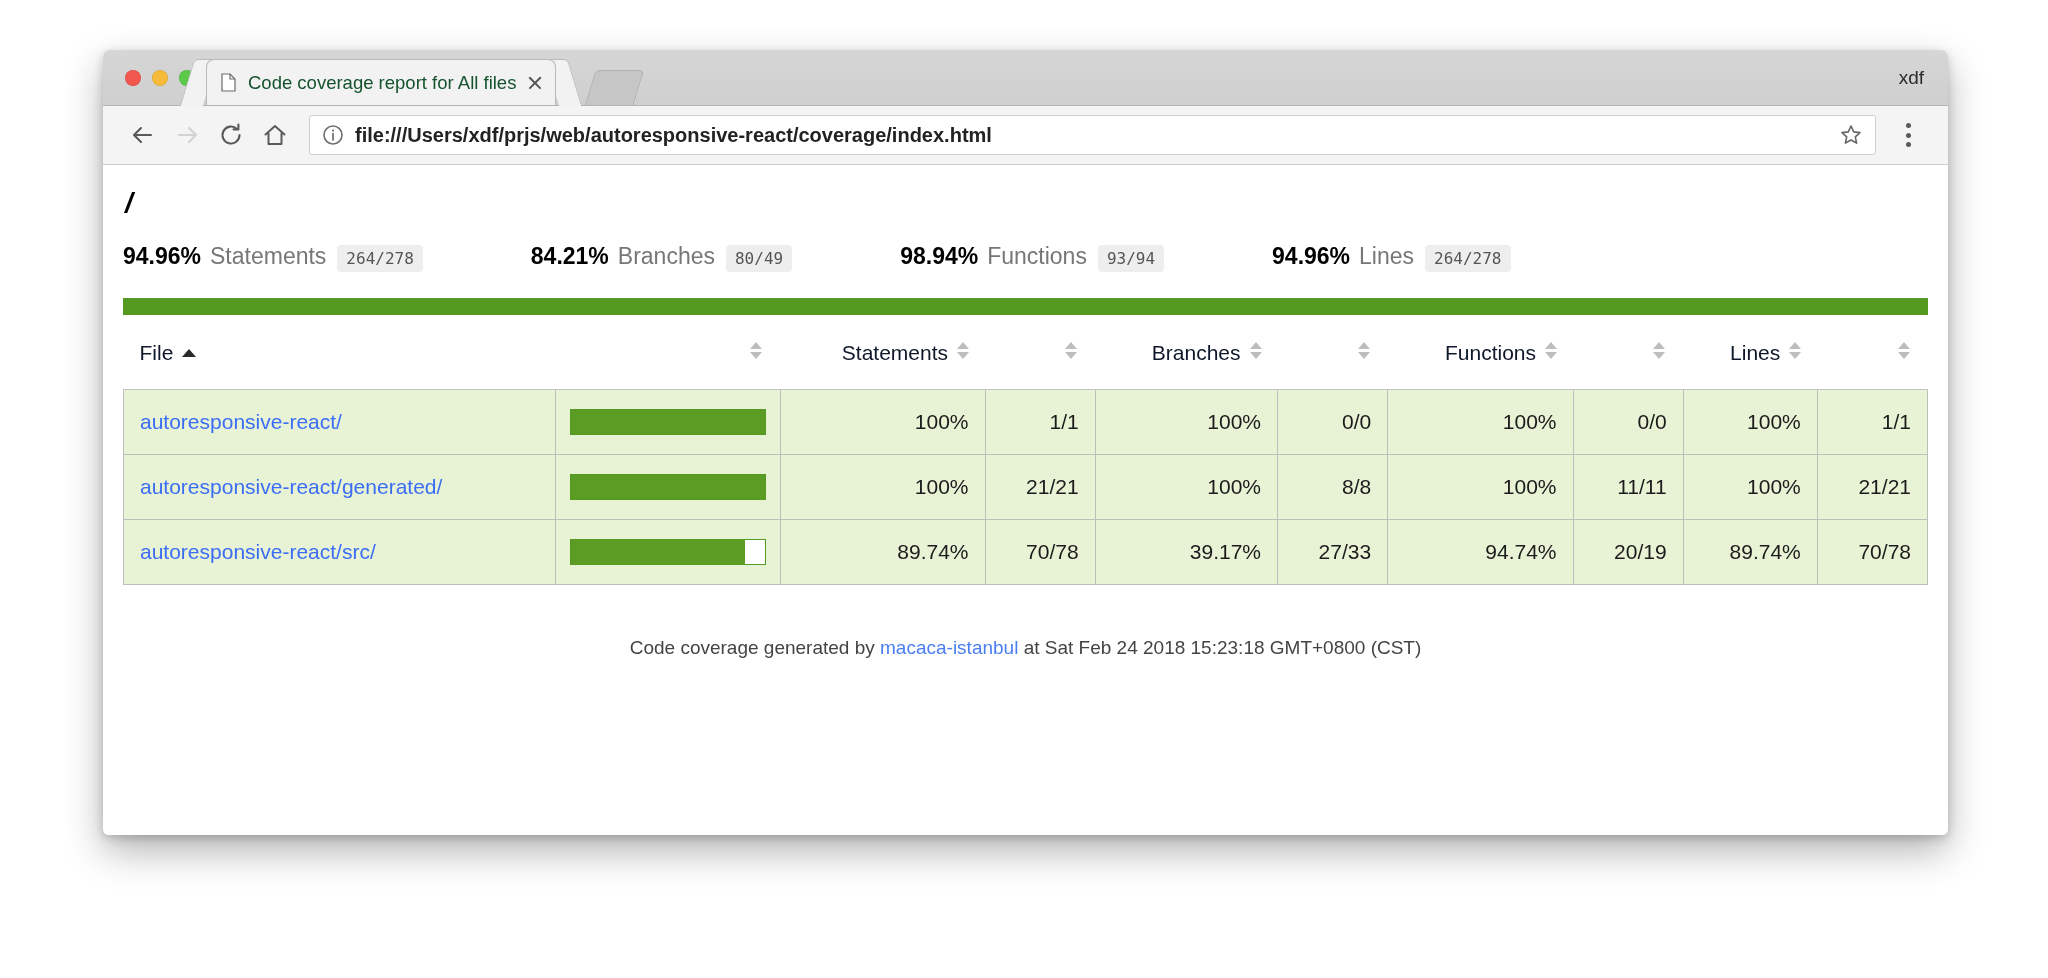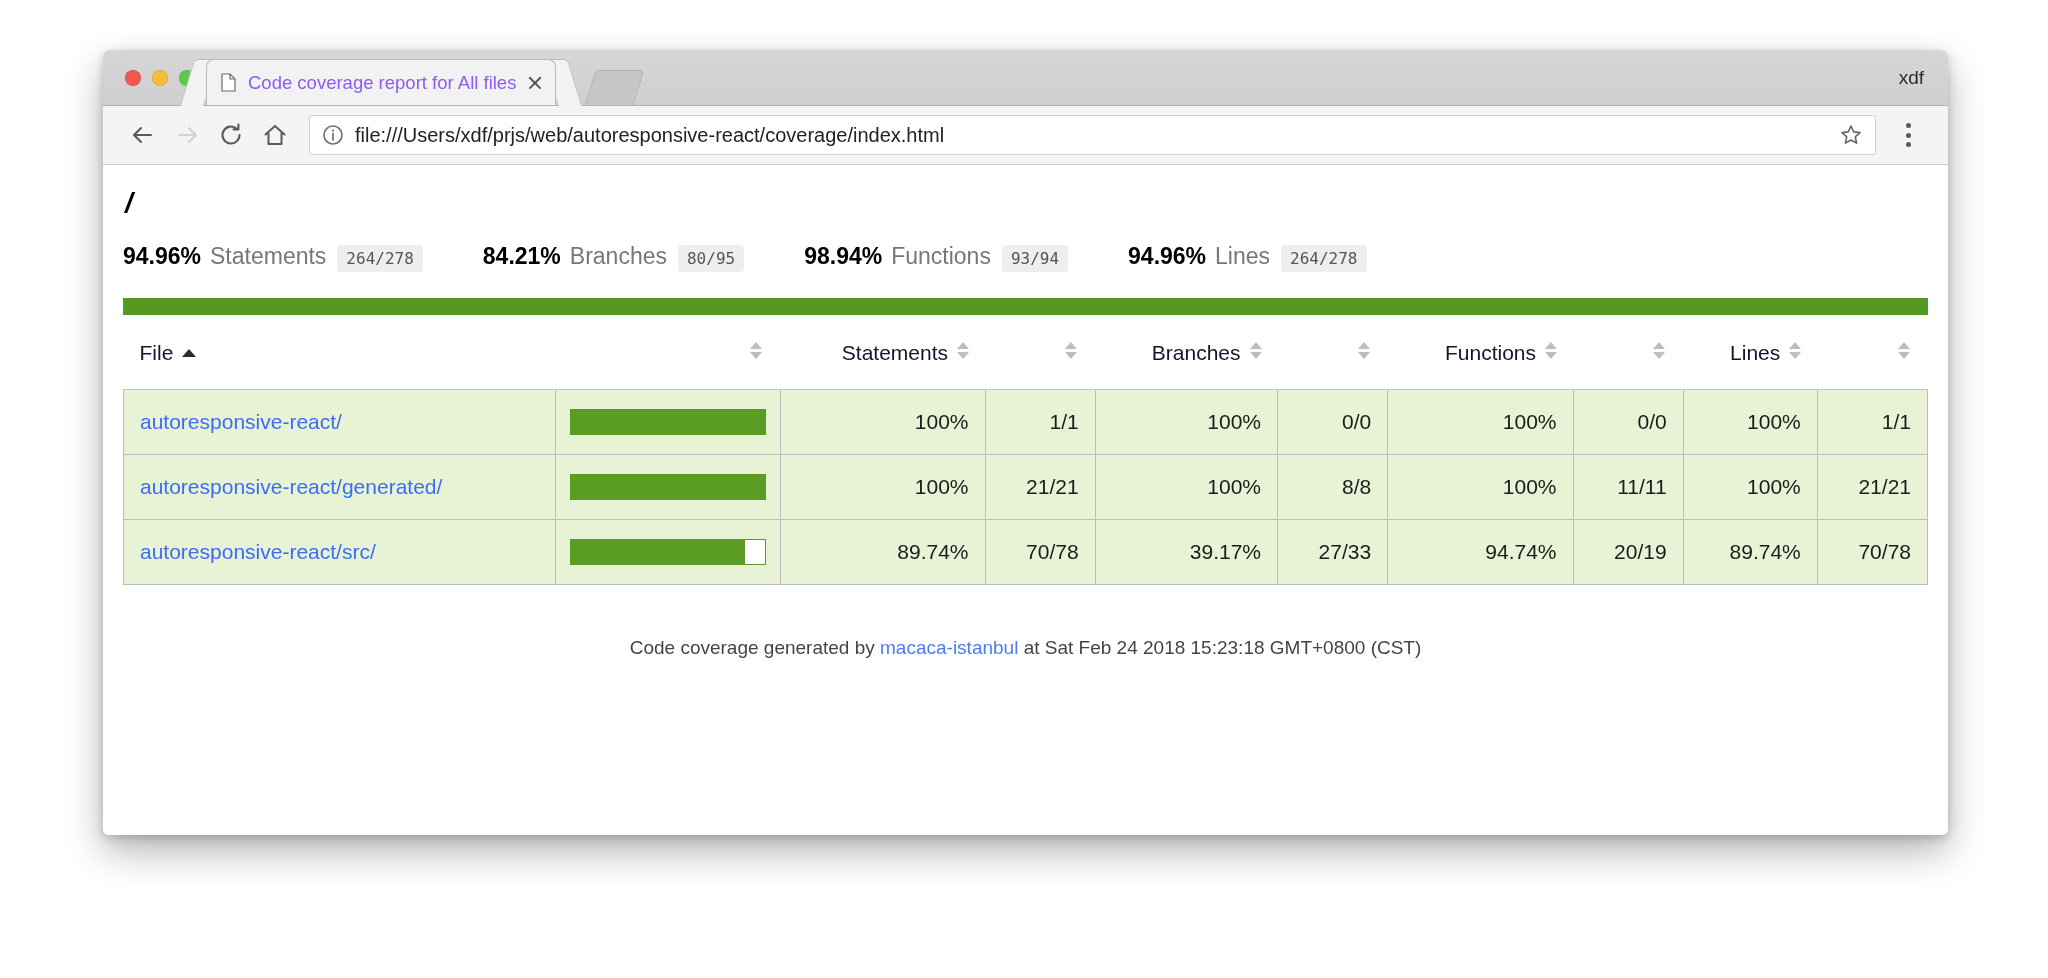--- a/index.html
+++ b/index.html
@@ -77,21 +77,21 @@
   .tab-skew-l { left: 84px;  transform: skewX(-17deg); border-right: none; border-radius: 5px 0 0 0;}
   .tab-skew-r { left: 449px; transform: skewX(17deg);  border-left: none;  border-radius: 0 5px 0 0;}
 
   .tab-favicon {
     width: 15px; height: 19px;
     flex: 0 0 auto;
     margin-right: 12px;
   }
   .tab-title {
     font-size: 18.5px;
-    color: #8b5cf6;
+    color: #14532d;
     white-space: nowrap;
     overflow: hidden;
     flex: 1 1 auto;
     -webkit-mask-image: linear-gradient(to right, #000 0, #000 285px, transparent 320px);
     mask-image: linear-gradient(to right, #000 0, #000 285px, transparent 320px);
   }
   .tab-close {
     flex: 0 0 auto;
     width: 20px; height: 20px;
     position: relative;
@@ -152,20 +152,21 @@
     padding: 0 12px;
     box-sizing: border-box;
   }
   .omni-info { flex: 0 0 auto; margin-right: 11px; display:flex; }
   .omni-url {
     flex: 1 1 auto;
     font-size: 20px;
     color: #222222;
     white-space: nowrap;
     overflow: hidden;
+    font-weight: bold;
   }
   .omni-star { flex: 0 0 auto; margin-left: 8px; display:flex; }
   .menu-btn {
     width: 44px; height: 44px;
     display: flex; flex-direction: column;
     align-items: center; justify-content: center;
     gap: 4.5px;
     flex: 0 0 auto;
     margin-left: 4px;
   }
@@ -187,20 +188,21 @@
     font-style: italic;
     color: #000000;
     margin: 0 0 0 4px;
     letter-spacing: -1px;
   }
   .summary {
     display: flex;
     align-items: center;
     margin-top: 24px;
     margin-left: 2px;
+    gap: 48px;
   }
   .stat { display: flex; align-items: baseline; margin-right: 60px; }
   .stat-pct {
     font-size: 23px;
     font-weight: bold;
     color: #000000;
     margin-right: 9px;
   }
   .stat-label {
     font-size: 23px;
@@ -385,21 +387,21 @@
 
       <div class="summary">
         <div class="stat">
           <span class="stat-pct">94.96%</span>
           <span class="stat-label">Statements</span>
           <span class="stat-frac">264/278</span>
         </div>
         <div class="stat">
           <span class="stat-pct">84.21%</span>
           <span class="stat-label">Branches</span>
-          <span class="stat-frac">80/95</span>
+          <span class="stat-frac">80/49</span>
         </div>
         <div class="stat">
           <span class="stat-pct">98.94%</span>
           <span class="stat-label">Functions</span>
           <span class="stat-frac">93/94</span>
         </div>
         <div class="stat">
           <span class="stat-pct">94.96%</span>
           <span class="stat-label">Lines</span>
           <span class="stat-frac">264/278</span>

